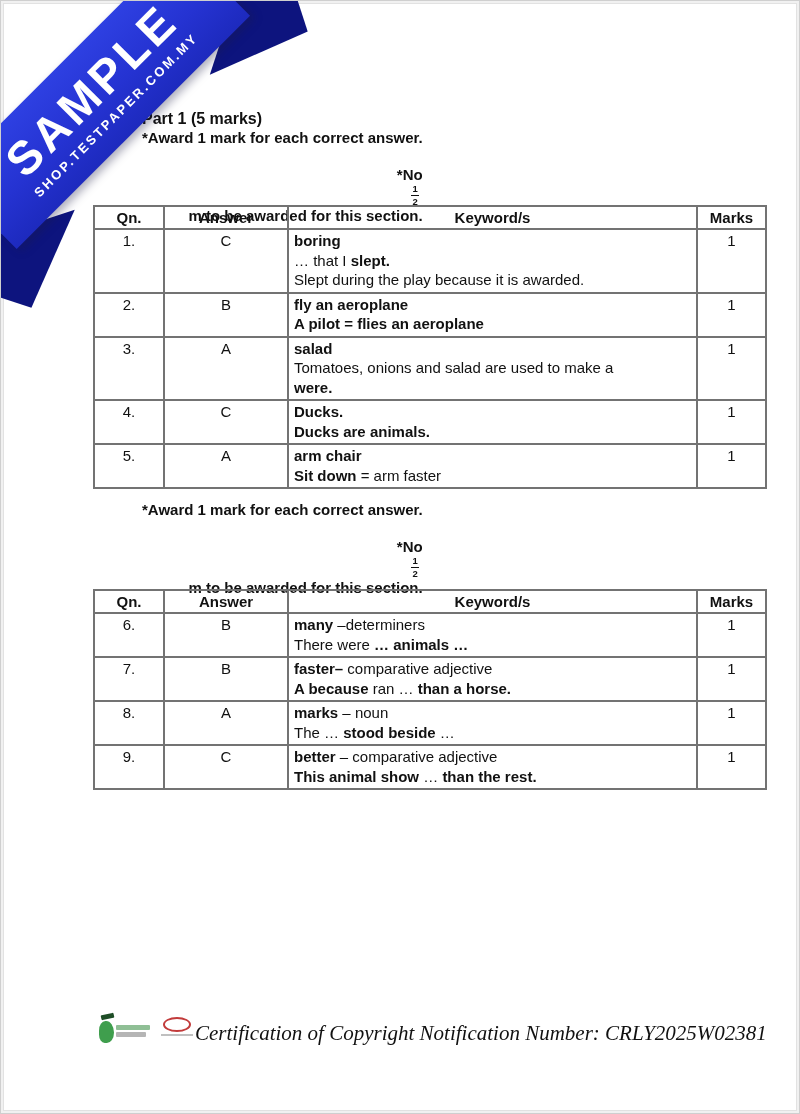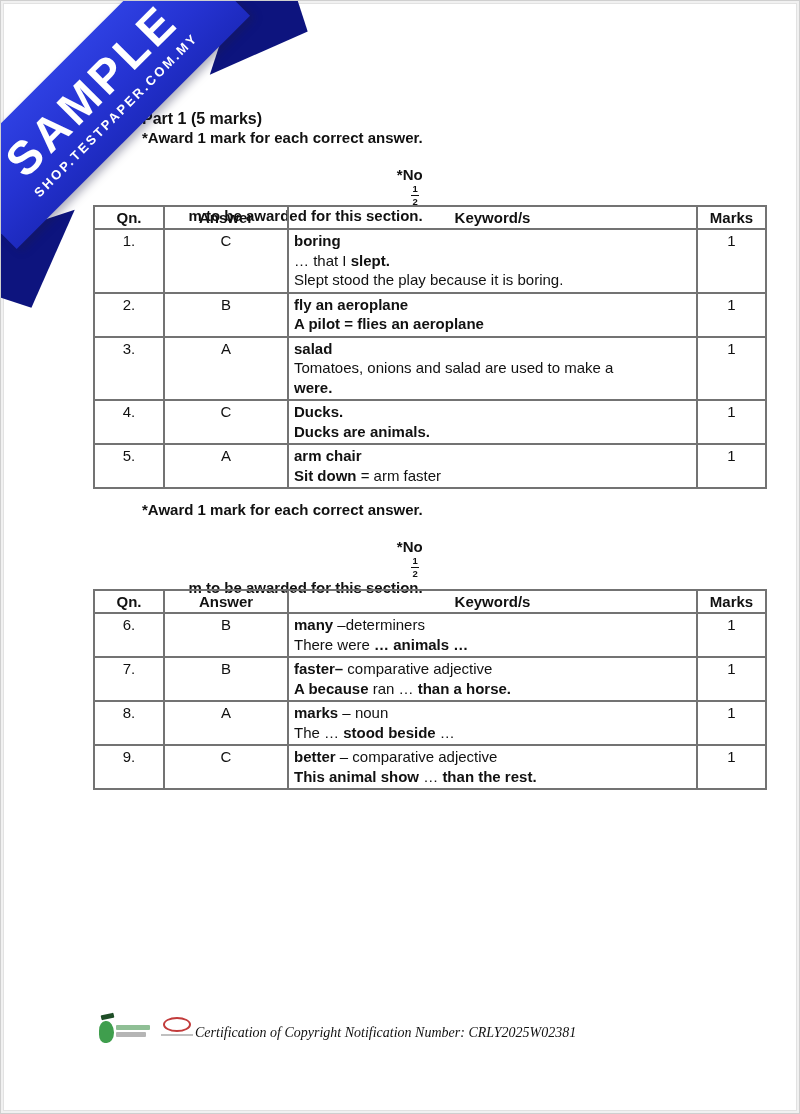--- a/index.html
+++ b/index.html
@@ -61,21 +61,21 @@
     transform:rotate(-12deg);border-radius:1px;}
   .logo-text-1{position:absolute;left:17px;top:12px;width:34px;height:5px;background:#8fbf95;
     border-radius:1px;}
   .logo-text-2{position:absolute;left:17px;top:19px;width:30px;height:5px;background:#b5b5b5;
     border-radius:1px;}
   .logo-badge{position:relative;width:34px;height:30px;flex:none;margin-left:4px;}
   .badge-oval{position:absolute;left:2px;top:2px;width:24px;height:11px;border:2px solid #c23b3b;
     border-radius:50%;color:#c23b3b;font-size:6px;font-weight:bold;text-align:center;line-height:11px;}
   .badge-line{position:absolute;left:0;top:19px;width:32px;height:2px;background:#c0c0c0;}
   .cert{font-family:"Liberation Serif","DejaVu Serif",serif;font-style:italic;
-    font-size:14px;line-height:18px;padding-bottom:3px;margin-left:0;white-space:nowrap;}
+    font-size:21px;line-height:18px;padding-bottom:3px;margin-left:0;white-space:nowrap;}
 </style>
 </head>
 <body>
 
 <div class="page">
 
   <div class="ribbon">
     <div class="fold fold-tr"></div>
     <div class="fold fold-bl"></div>
     <div class="band">
@@ -106,21 +106,21 @@
           <th>Marks</th>
         </tr>
       </thead>
       <tbody>
         <tr>
           <td>1.</td>
           <td>C</td>
           <td class="kw">
             <div><span class="bold">boring</span></div>
             <div><span>… that I </span><span class="bold">slept.</span></div>
-            <div><span>Slept stood the play because it is boring.</span></div>
+            <div><span>Slept during the play because it is awarded.</span></div>
           </td>
           <td>1</td>
         </tr>
         <tr>
           <td>2.</td>
           <td>B</td>
           <td class="kw">
             <div><span class="bold">fly an aeroplane</span></div>
             <div><span class="bold">A pilot = flies an aeroplane</span></div>
           </td>

